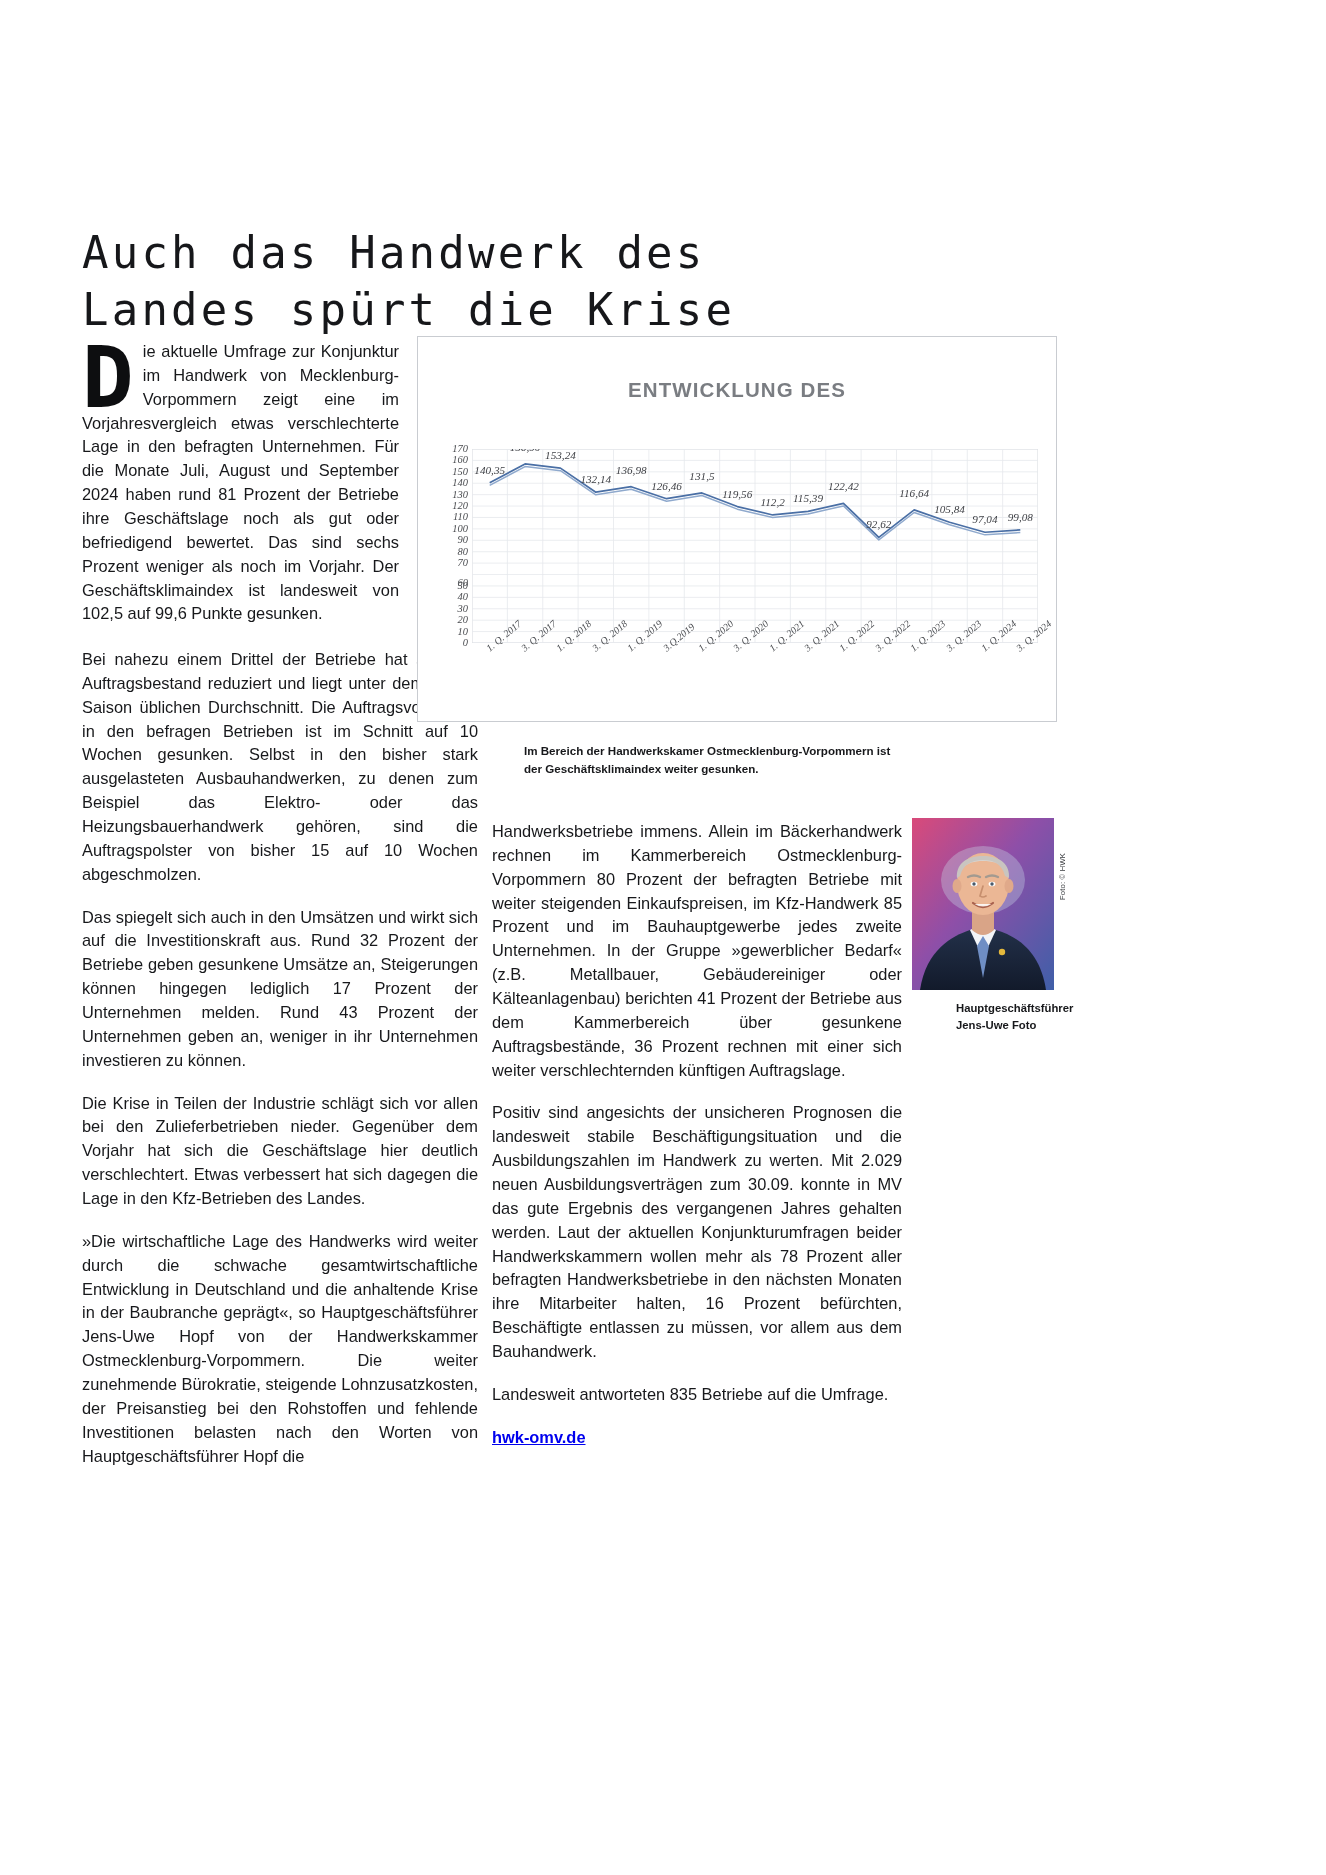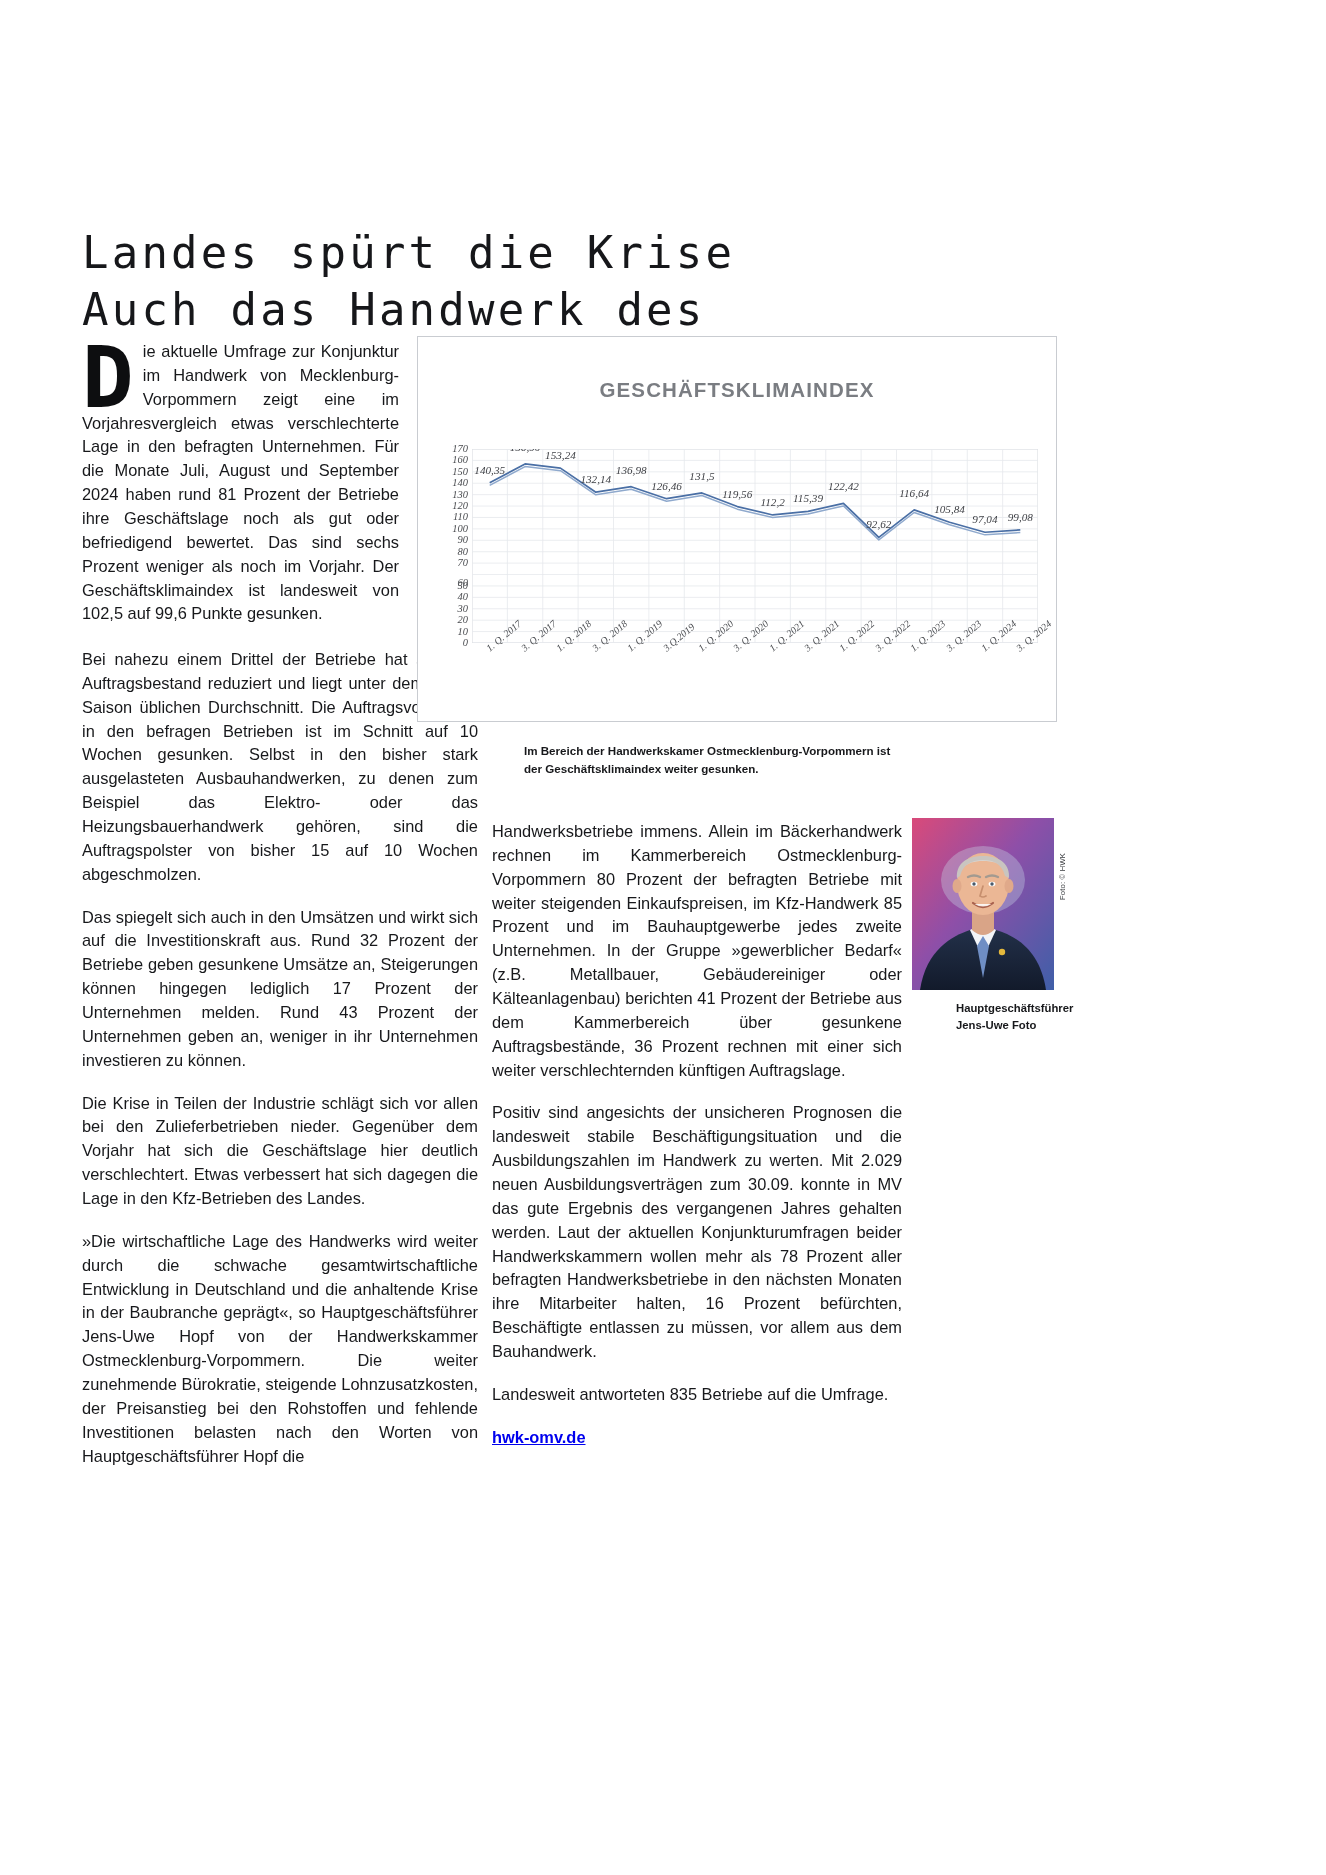--- a/index.html
+++ b/index.html
@@ -236,22 +236,22 @@
     height: 7px;
     background: #000000;
   }
 </style>
 </head>
 <body>
 
 <div id="page">
 
   <h1 class="headline">
+    <span>Auch das Handwerk des</span>
     <span>Landes spürt die Krise</span>
-    <span>Auch das Handwerk des</span>
   </h1>
 
   <div class="col" id="col-left">
     <p class="dropcap-para"><span class="dropcap">D</span><span>ie aktuelle Umfrage zur Konjunktur im Handwerk von Mecklenburg-Vorpommern zeigt eine im Vorjahresvergleich etwas verschlechterte Lage in den befragten Unternehmen. Für die Monate Juli, August und September 2024 haben rund 81 Prozent der Betriebe ihre Geschäftslage noch als gut oder befriedigend bewertet. Das sind sechs Prozent weniger als noch im Vorjahr. Der Geschäftsklimaindex ist landesweit von 102,5 auf 99,6 Punkte gesunken.</span></p>
   </div>
 
   <div class="col" id="col-mid">
     <p>Bei nahezu einem Drittel der Betriebe hat sich der Auftragsbestand reduziert und liegt unter dem für die Saison üblichen Durchschnitt. Die Auftragsvorlaufzeit in den befragen Betrieben ist im Schnitt auf 10 Wochen gesunken. Selbst in den bisher stark ausgelasteten Ausbauhandwerken, zu denen zum Beispiel das Elektro- oder das Heizungsbauerhandwerk gehören, sind die Auftragspolster von bisher 15 auf 10 Wochen abgeschmolzen.</p>
     <p>Das spiegelt sich auch in den Umsätzen und wirkt sich auf die Investitionskraft aus. Rund 32 Prozent der Betriebe geben gesunkene Umsätze an, Steigerungen können hingegen lediglich 17 Prozent der Unternehmen melden. Rund 43 Prozent der Unternehmen geben an, weniger in ihr Unternehmen investieren zu können.</p>
     <p>Die Krise in Teilen der Industrie schlägt sich vor allen bei den Zulieferbetrieben nieder. Gegenüber dem Vorjahr hat sich die Geschäftslage hier deutlich verschlechtert. Etwas verbessert hat sich dagegen die Lage in den Kfz-Betrieben des Landes.</p>
@@ -260,21 +260,21 @@
 
   <div class="col" id="col-right">
     <p>Handwerksbetriebe immens. Allein im Bäckerhandwerk rechnen im Kammerbereich Ostmecklenburg-Vorpommern 80 Prozent der befragten Betriebe mit weiter steigenden Einkaufspreisen, im Kfz-Handwerk 85 Prozent und im Bauhauptgewerbe jedes zweite Unternehmen. In der Gruppe »gewerblicher Bedarf« (z.B. Metallbauer, Gebäudereiniger oder Kälteanlagenbau) berichten 41 Prozent der Betriebe aus dem Kammerbereich über gesunkene Auftragsbestände, 36 Prozent rechnen mit einer sich weiter verschlechternden künftigen Auftragslage.</p>
     <p>Positiv sind angesichts der unsicheren Prognosen die landesweit stabile Beschäftigungsituation und die Ausbildungszahlen im Handwerk zu werten. Mit 2.029 neuen Ausbildungsverträgen zum 30.09. konnte in MV das gute Ergebnis des vergangenen Jahres gehalten werden. Laut der aktuellen Konjunkturumfragen beider Handwerkskammern wollen mehr als 78 Prozent aller befragten Handwerksbetriebe in den nächsten Monaten ihre Mitarbeiter halten, 16 Prozent befürchten, Beschäftigte entlassen zu müssen, vor allem aus dem Bauhandwerk.</p>
     <p>Landesweit antworteten 835 Betriebe auf die Umfrage.</p>
     <a class="lead-link" href="#">hwk-omv.de</a>
   </div>
 
   <div id="figure">
     <div class="chart-title">
-      <span>GESCHÄFTSKLIMAINDEX</span>
+      <span>ENTWICKLUNG DES</span>
     </div>
     <div id="plot-wrap">
       <div class="ylabels" id="ylabels">
           <div style="top: 0px;">170</div>
           <div style="top: 11.4118px;">160</div>
           <div style="top: 22.8235px;">150</div>
           <div style="top: 34.2353px;">140</div>
           <div style="top: 45.6471px;">130</div>
           <div style="top: 57.0588px;">120</div>
           <div style="top: 68.4706px;">110</div>

